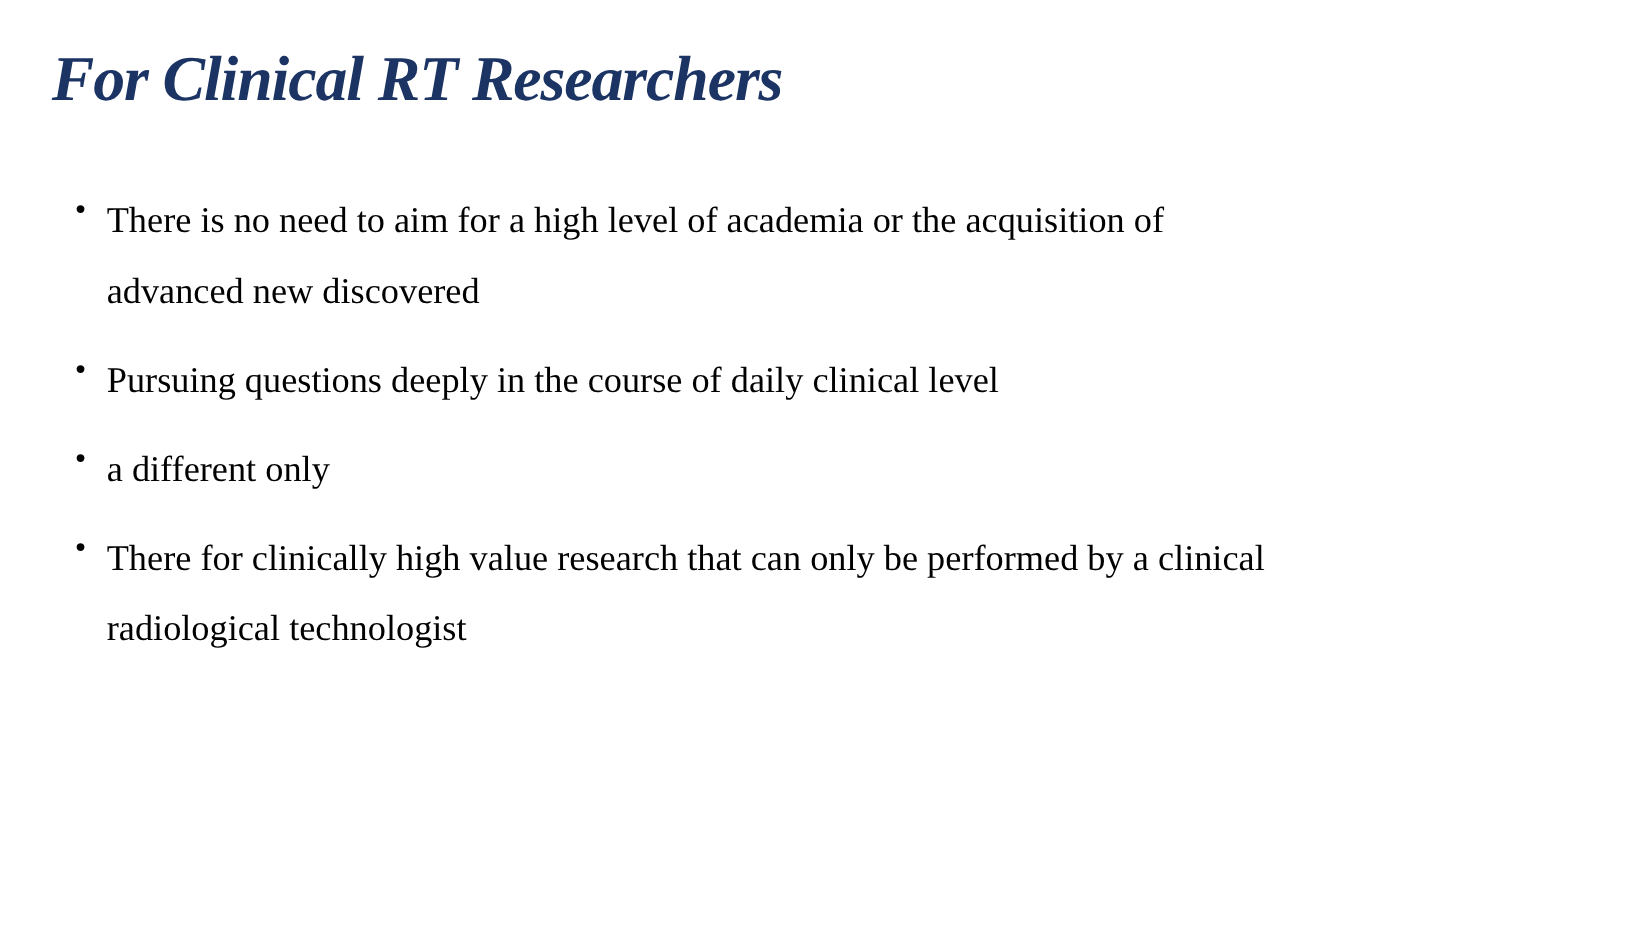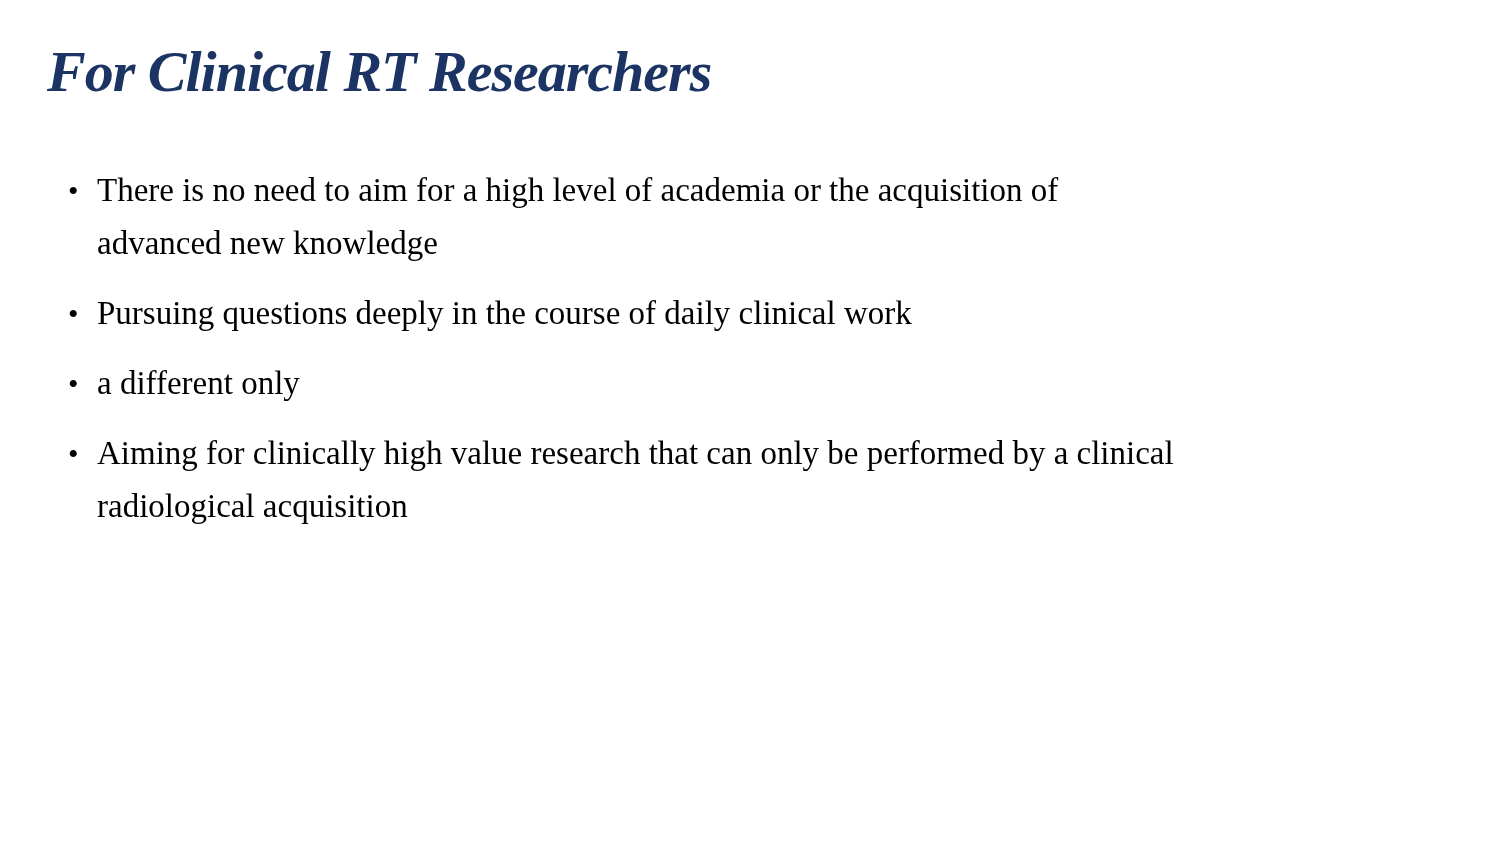--- a/index.html
+++ b/index.html
@@ -50,55 +50,56 @@
     font-size: 30px;
     line-height: 53px;
     color: #000000;
   }
   .text {
     flex: 1 1 auto;
   }
   .text .line {
     display: block;
     white-space: nowrap;
+    margin-top: 11px;
   }
 </style>
 </head>
 <body>
 
 <div class="slide">
 
   <h1 class="title">For Clinical RT Researchers</h1>
 
   <ul class="bullets">
 
     <li class="bullet">
       <span class="marker">•</span>
       <span class="text">
         <span class="line">There is no need to aim for a high level of academia or the acquisition of</span>
-        <span class="line">advanced new knowledge</span>
+        <span class="line">advanced new discovered</span>
       </span>
     </li>
 
     <li class="bullet">
       <span class="marker">•</span>
       <span class="text">
-        <span class="line">Pursuing questions deeply in the course of daily clinical work</span>
+        <span class="line">Pursuing questions deeply in the course of daily clinical level</span>
       </span>
     </li>
 
     <li class="bullet">
       <span class="marker">•</span>
       <span class="text">
         <span class="line">a different only</span>
       </span>
     </li>
 
     <li class="bullet">
       <span class="marker">•</span>
       <span class="text">
-        <span class="line">Aiming for clinically high value research that can only be performed by a clinical</span>
-        <span class="line">radiological acquisition</span>
+        <span class="line">There for clinically high value research that can only be performed by a clinical</span>
+        <span class="line">radiological technologist</span>
       </span>
     </li>
 
   </ul>
 </div>
 
 </body></html>

